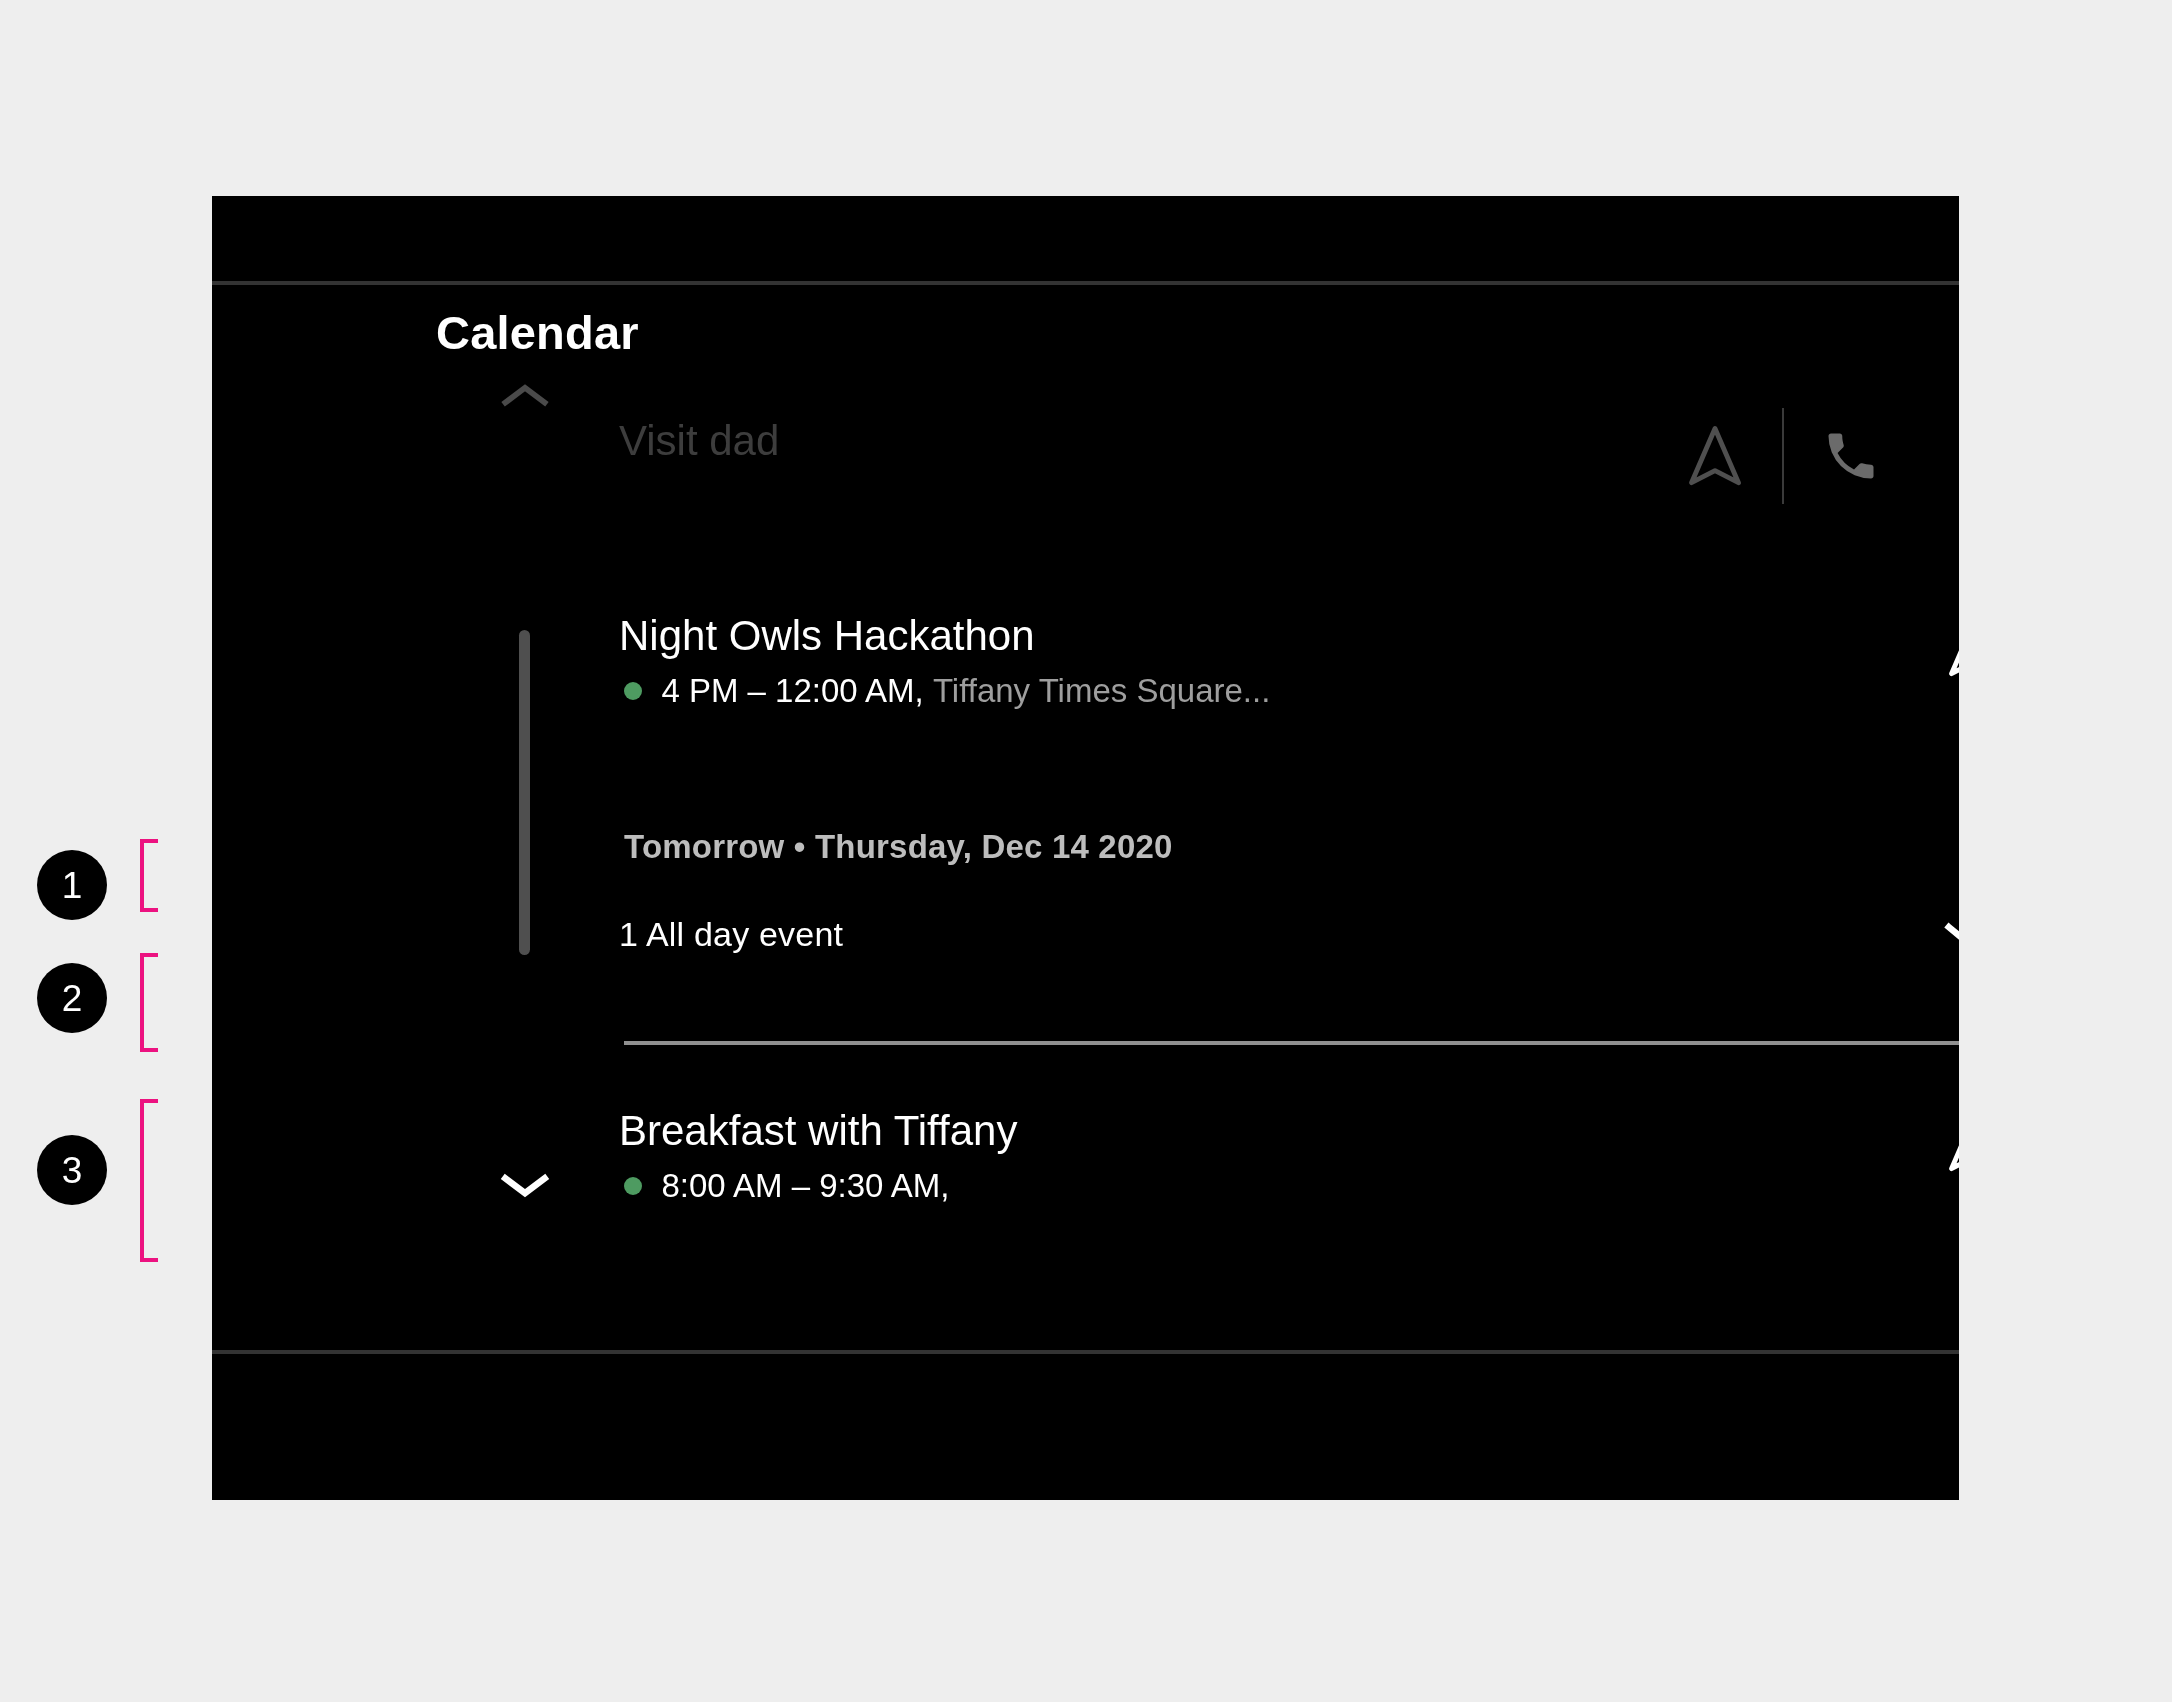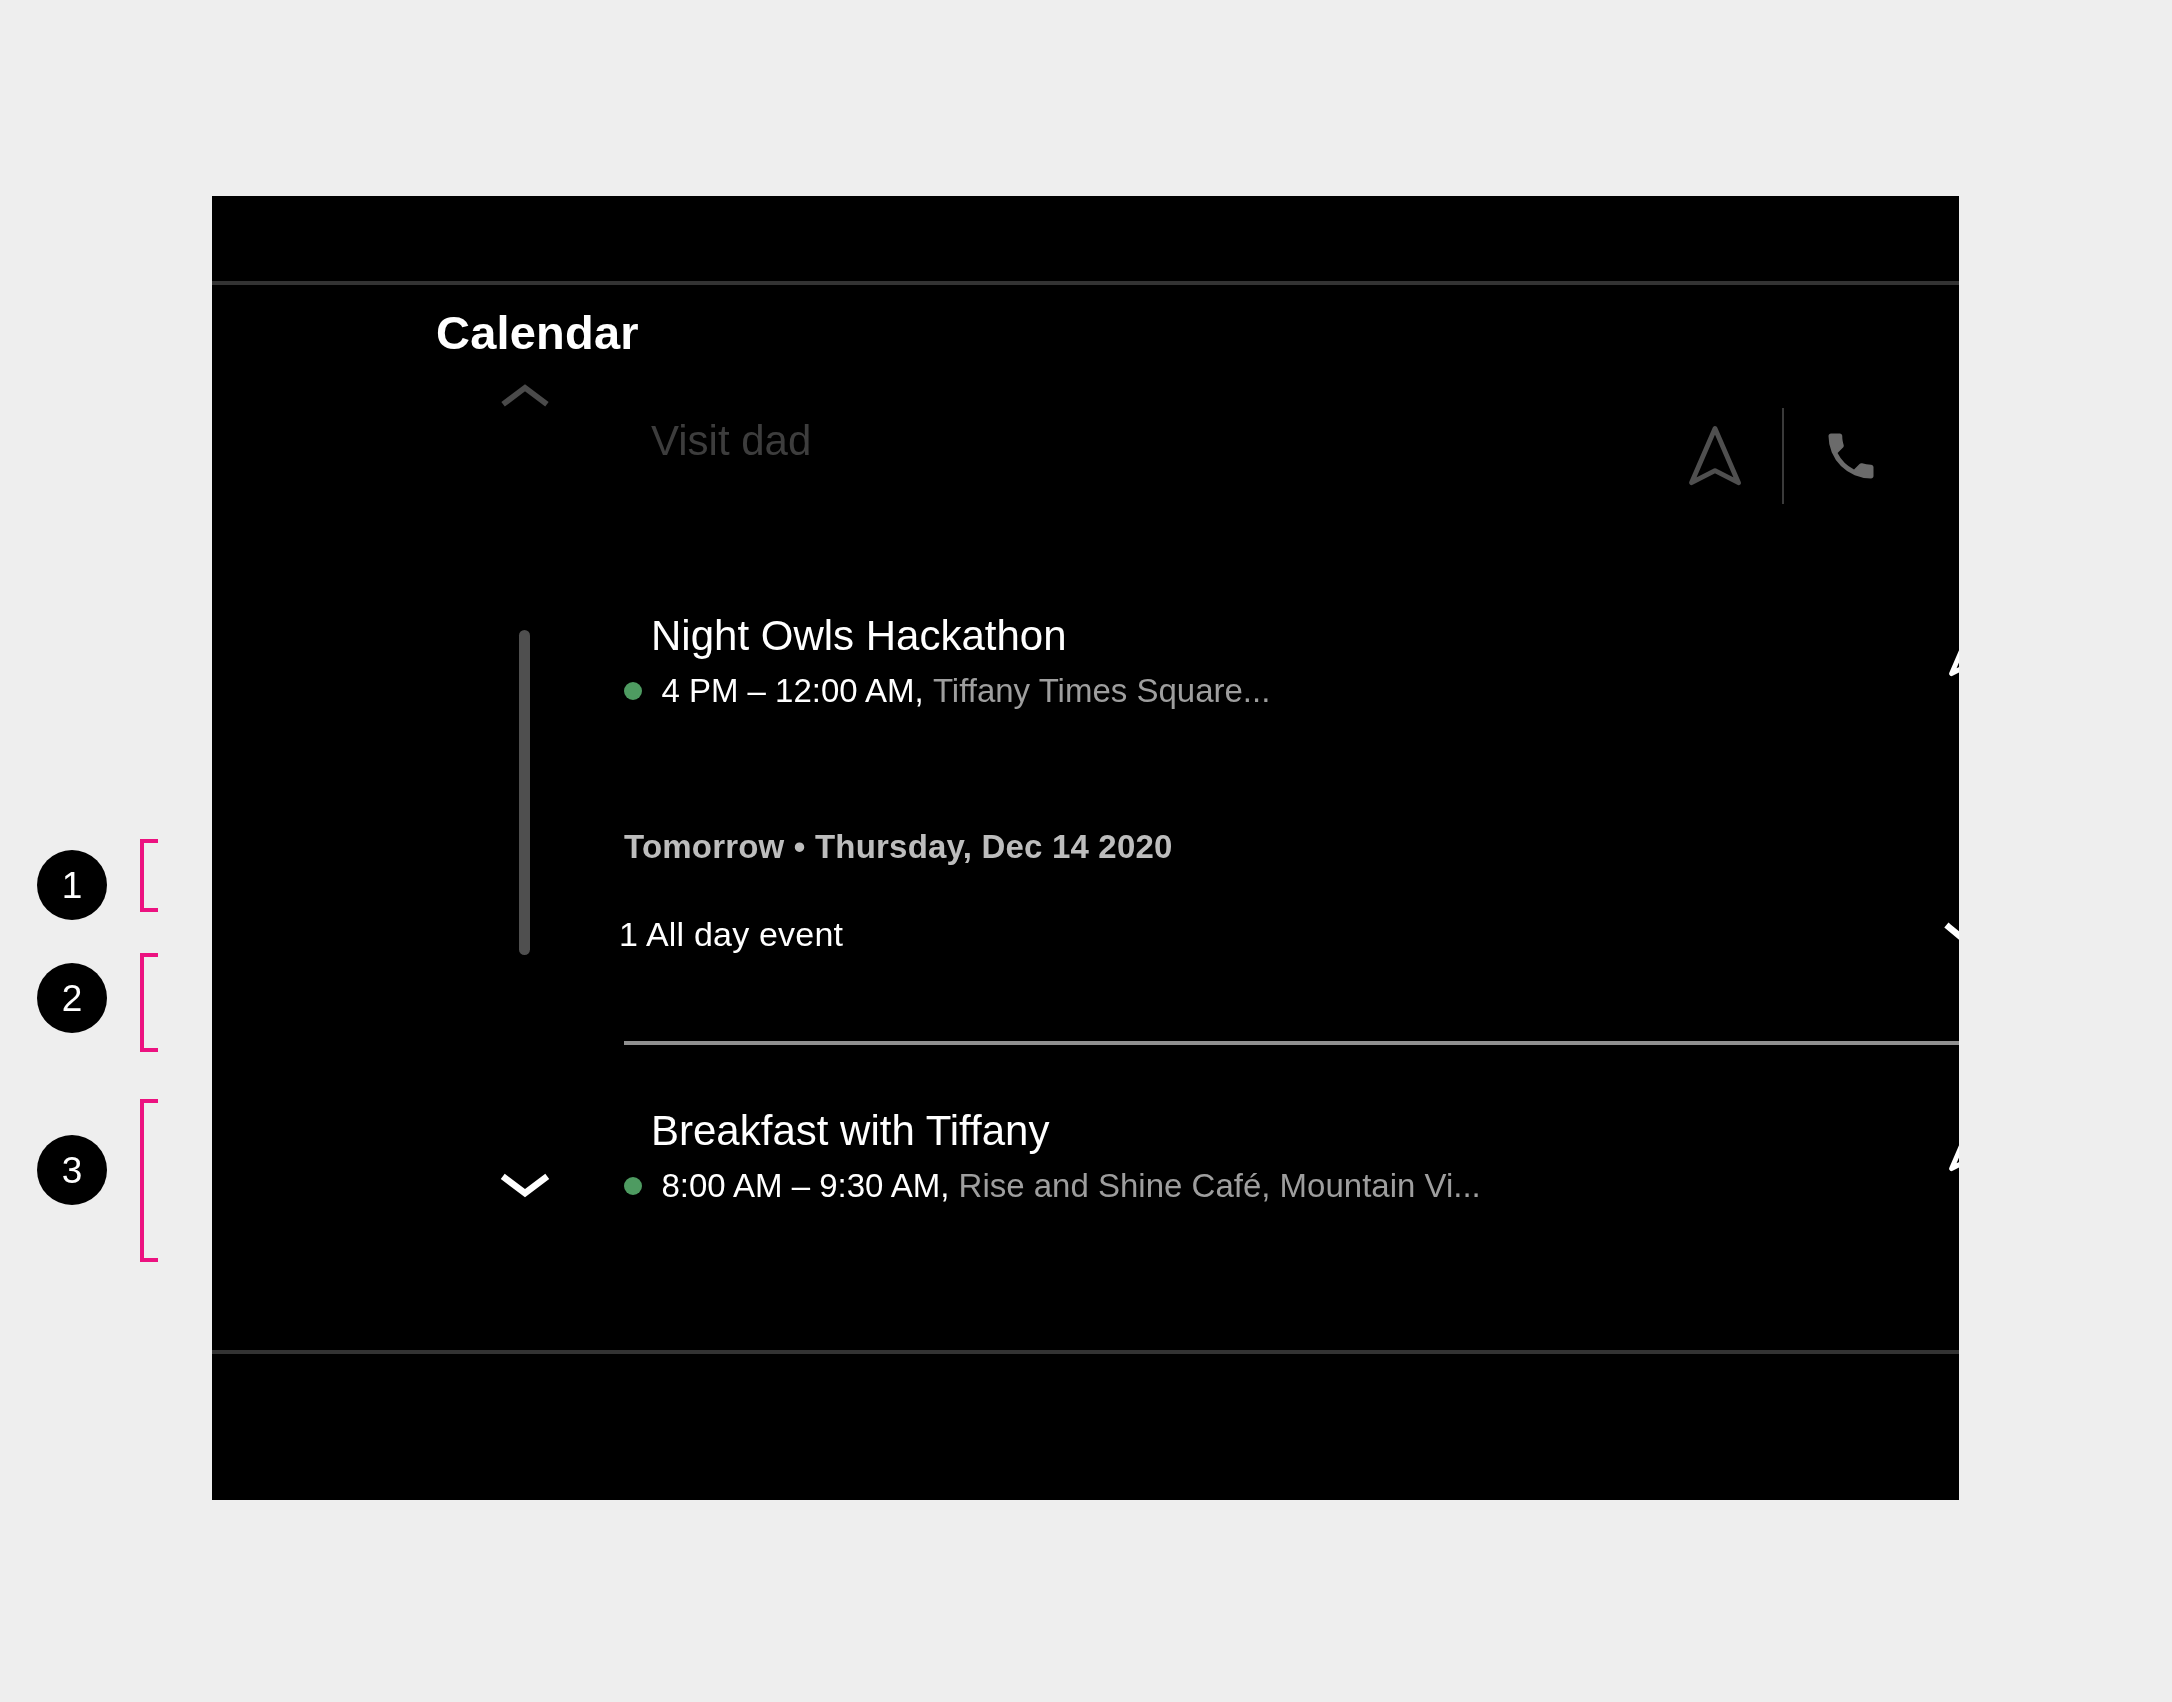--- a/index.html
+++ b/index.html
@@ -141,21 +141,20 @@
     position: absolute;
     left: 407px;
     right: 0;
   }
   .event-title {
     font-size: 42px;
     font-weight: 400;
     color: #ffffff;
     line-height: 1.08;
     white-space: nowrap;
-    margin-left: 32px;
   }
   .event-sub {
     margin-top: 14.6px;
     display: flex;
     align-items: center;
     font-size: 33px;
     line-height: 1.1;
     white-space: nowrap;
   }
   .dot {
@@ -326,21 +325,20 @@
     </div>
 
     <div class="hr" style="top:756px;"></div>
 
     <div class="event-row" style="top:823px;">
       <div class="event-title">Breakfast with Tiffany</div>
       <div class="event-sub">
         <span class="dot"></span>
         <span class="time">8:00 AM – 9:30 AM,</span>
         <span>&nbsp;</span>
-        <span class="place">Rise and Shine Café, Mountain Vi...</span>
       </div>
 
       <div class="row-actions" style="left:1317px; top:-4.9px;">
         <div class="action-icon">
           <svg width="60" height="68" viewBox="0 0 74 84">
             <path d="M37 8 L66 75 L37 60 L8 75 Z" fill="none" stroke="#ffffff" stroke-width="6" stroke-linejoin="round" stroke-linecap="round"></path>
           </svg>
         </div>
       </div>
     </div>

